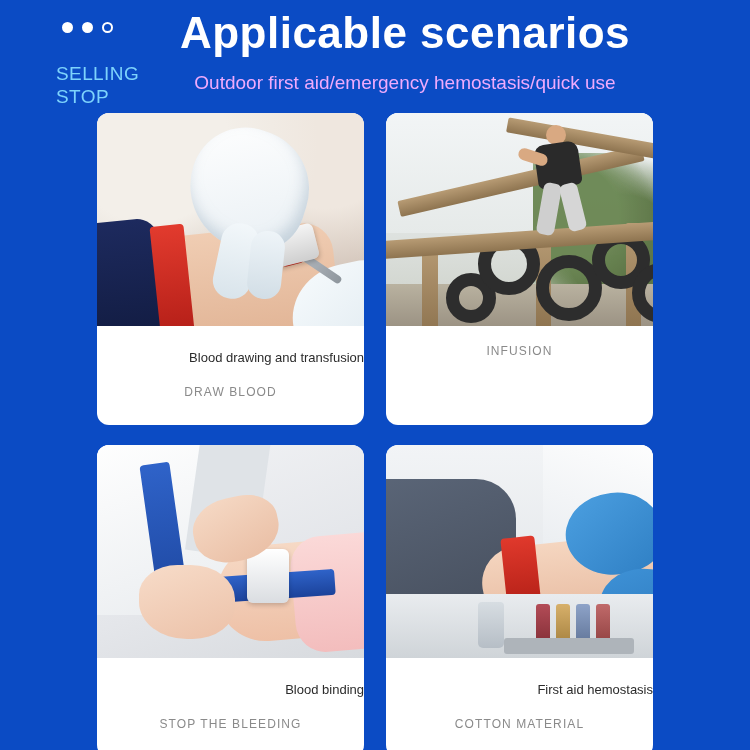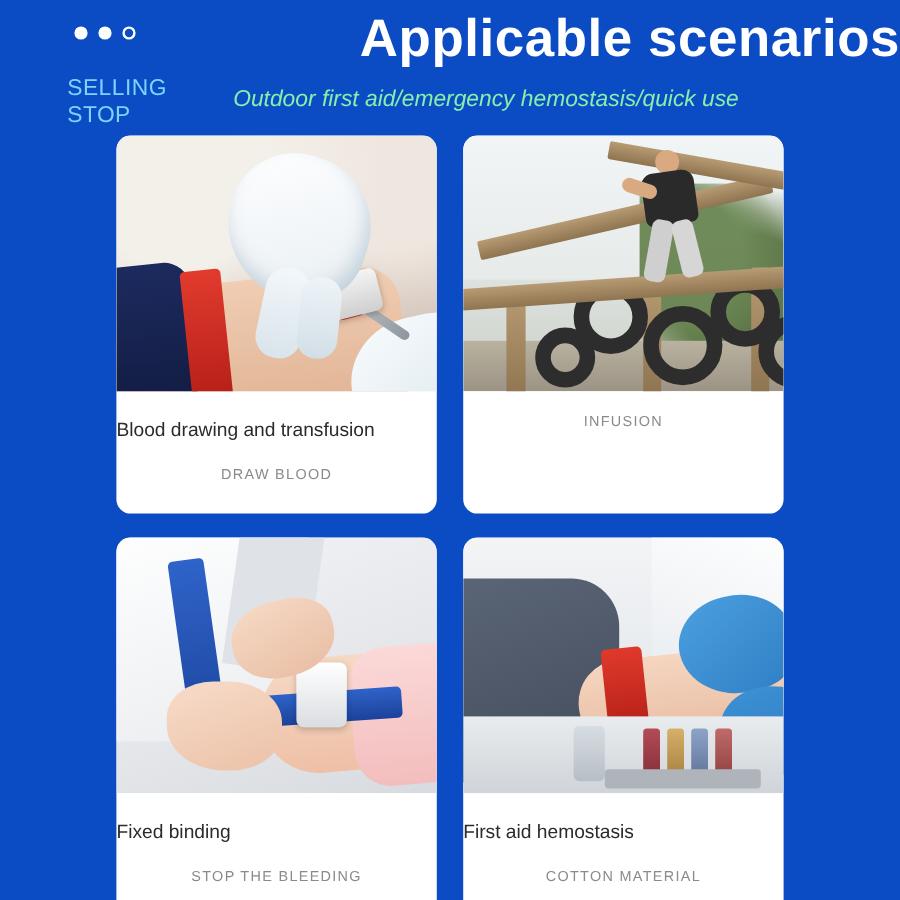--- a/index.html
+++ b/index.html
@@ -46,39 +46,38 @@
     font-size: 19px;
     line-height: 23px;
     letter-spacing: 0.4px;
     width: 110px;
   }
   .title {
     position: absolute;
     left: 0;
     right: 0;
     top: 8px;
-    text-align: right;
+    text-align: center;
     color: #ffffff;
     font-size: 44px;
     font-weight: bold;
     letter-spacing: 0.5px;
     padding-left: 60px;
     box-sizing: border-box;
   }
   .subtitle {
     position: absolute;
     left: 0;
     right: 0;
     top: 72px;
     text-align: center;
-    color: #86efac;
+    color: #f0abfc;
     font-size: 19px;
     padding-left: 60px;
     box-sizing: border-box;
-    font-style: italic;
   }
 
   
   .grid {
     position: absolute;
     left: 97px;
     top: 113px;
     width: 556px;
     display: flex;
     flex-wrap: wrap;
@@ -91,22 +90,22 @@
     overflow: hidden;
     box-sizing: border-box;
   }
   .card-photo {
     width: 100%;
     height: 213px;
     position: relative;
     overflow: hidden;
   }
   .card-caption {
-    text-align: left;
-    font-size: 16px;
+    text-align: right;
+    font-size: 13px;
     color: #2b2b2b;
     padding-top: 24px;
     padding-bottom: 2px;
   }
   .card-sub {
     text-align: center;
     font-size: 12px;
     color: #8a8a8a;
     letter-spacing: 1.1px;
     padding-top: 18px;
@@ -278,21 +277,21 @@
         <div class="coat2"></div>
         <div class="armp"></div>
         <div class="sleeve3"></div>
         <div class="strap"></div>
         <div class="strap2"></div>
         <div class="buckle"></div>
         <div class="hand1"></div>
         <div class="hand2"></div>
       </div>
     </div>
-    <div class="card-caption">Fixed binding</div>
+    <div class="card-caption">Blood binding</div>
     <div class="card-sub">STOP THE BLEEDING</div>
   </div>
 
   <div class="card">
     <div class="card-photo">
       <div class="ph p4">
         <div class="coat4"></div>
         <div class="sleeve4"></div>
         <div class="arm4"></div>
         <div class="band4"></div>

